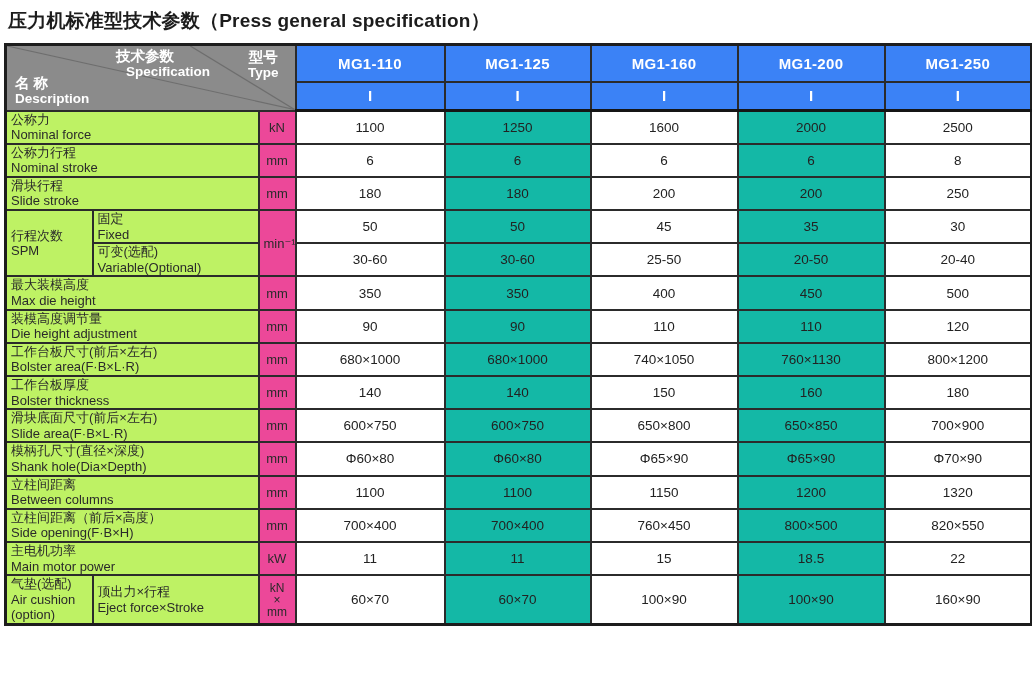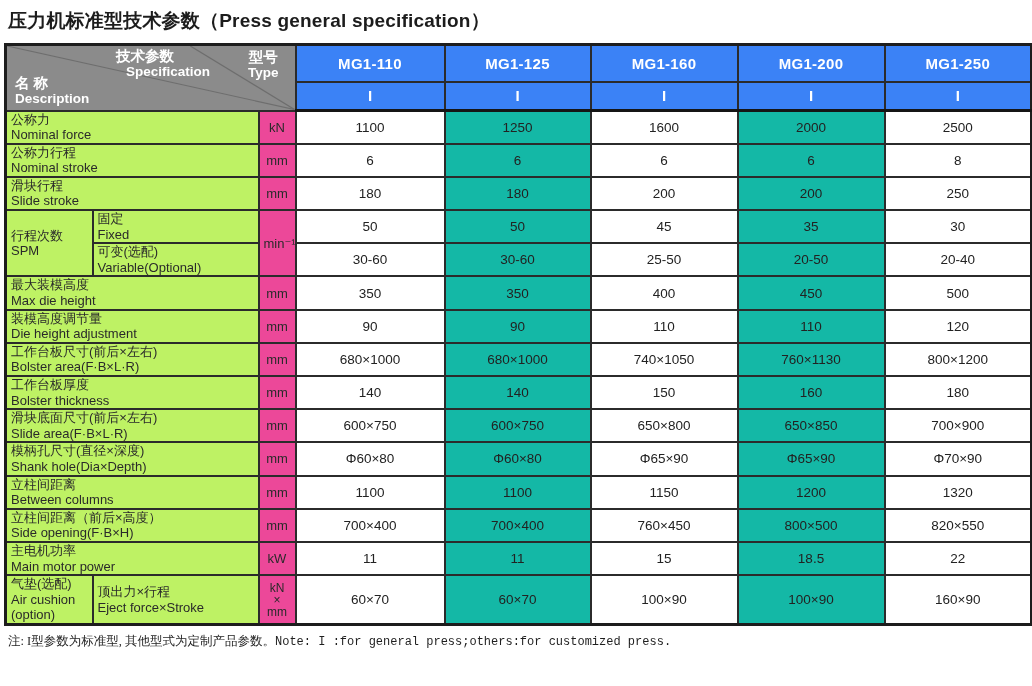--- a/index.html
+++ b/index.html
@@ -270,17 +270,14 @@
 mm</td>
         <td class="val">60×70</td>
         <td class="val shade">60×70</td>
         <td class="val">100×90</td>
         <td class="val shade">100×90</td>
         <td class="val">160×90</td>
       </tr>
     </tbody>
   </table>
 
-  <div class="footer">
-    <span>注: I型参数为标准型, 其他型式为定制产品参数。</span><span class="en">Note: I :for general press;others:for customized press.</span>
-  </div>
 
 </div>
 
 </body></html>

